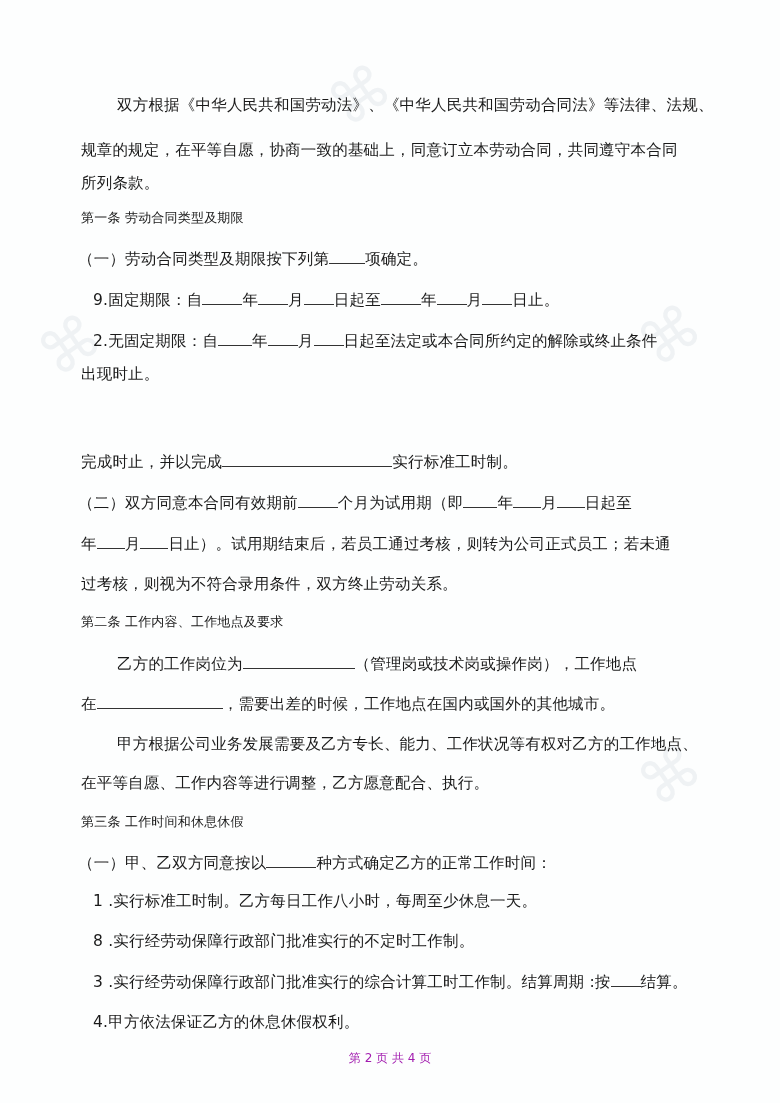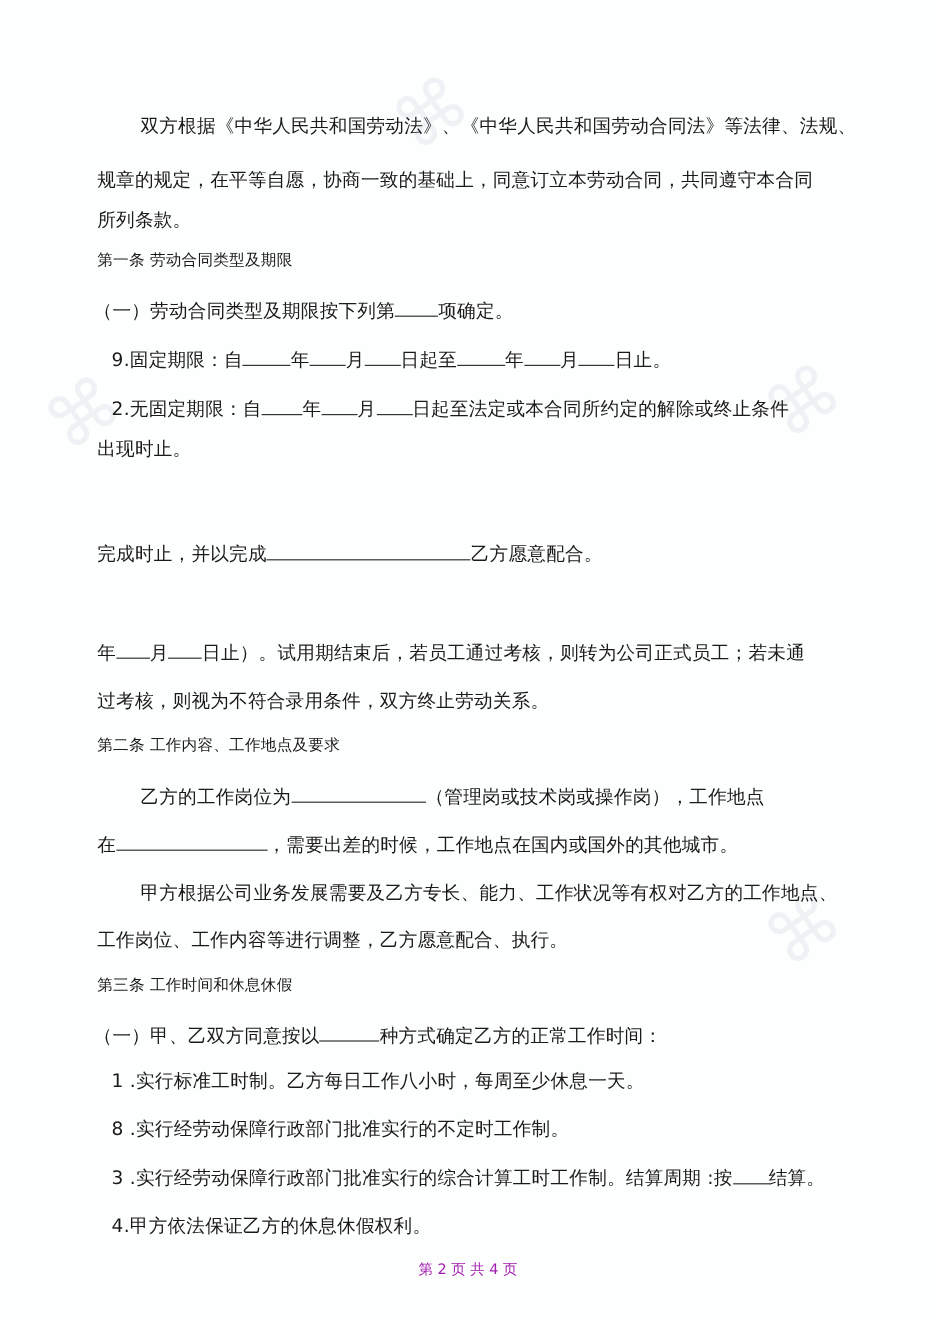--- a/index.html
+++ b/index.html
@@ -46,39 +46,42 @@
   <div class="line" style="top:289px;left:93px;">
     <span>9.固定期限：自</span><span class="blank" style="width:40px"></span><span>年</span><span class="blank" style="width:30px"></span><span>月</span><span class="blank" style="width:30px"></span><span>日起至</span><span class="blank" style="width:40px"></span><span>年</span><span class="blank" style="width:30px"></span><span>月</span><span class="blank" style="width:30px"></span><span>日止。</span>
   </div>
 
   <div class="line" style="top:330px;left:93px;">
     <span>2.无固定期限：自</span><span class="blank" style="width:34px"></span><span>年</span><span class="blank" style="width:30px"></span><span>月</span><span class="blank" style="width:30px"></span><span>日起至法定或本合同所约定的解除或终止条件</span>
   </div>
   <div class="line" style="top:364px;">出现时止。</div>
 
   <div class="line" style="top:451px;">
-    <span>完成时止，并以完成</span><span class="blank" style="width:170px"></span><span>乙方愿意配合。</span>
+    <span>完成时止，并以完成</span><span class="blank" style="width:170px"></span><span>实行标准工时制。</span>
   </div>
 
+  <div class="line" style="top:492px;left:78px;">
+    <span>（二）双方同意本合同有效期前</span><span class="blank" style="width:40px"></span><span>个月为试用期（即</span><span class="blank" style="width:34px"></span><span>年</span><span class="blank" style="width:28px"></span><span>月</span><span class="blank" style="width:28px"></span><span>日起至</span>
+  </div>
   <div class="line" style="top:533px;">
     <span>年</span><span class="blank" style="width:28px"></span><span>月</span><span class="blank" style="width:28px"></span><span>日止）。试用期结束后，若员工通过考核，则转为公司正式员工；若未通</span>
   </div>
   <div class="line" style="top:574px;">过考核，则视为不符合录用条件，双方终止劳动关系。</div>
 
   <div class="line heading" style="top:612px;">第二条  工作内容、工作地点及要求</div>
 
   <div class="line" style="top:653px;left:117px;">
     <span>乙方的工作岗位为</span><span class="blank" style="width:112px"></span><span>（管理岗或技术岗或操作岗），工作地点</span>
   </div>
   <div class="line" style="top:693px;">
     <span>在</span><span class="blank" style="width:126px"></span><span>，需要出差的时候，工作地点在国内或国外的其他城市。</span>
   </div>
 
   <div class="line" style="top:734px;left:117px;">甲方根据公司业务发展需要及乙方专长、能力、工作状况等有权对乙方的工作地点、</div>
-  <div class="line" style="top:773px;">工作岗位、工作内容等进行调整，乙方愿意配合、执行。</div>
+  <div class="line" style="top:773px;">在平等自愿、工作内容等进行调整，乙方愿意配合、执行。</div>
 
   <div class="line heading" style="top:812px;">第三条  工作时间和休息休假</div>
 
   <div class="line" style="top:852px;left:78px;">
     <span>（一）甲、乙双方同意按以</span><span class="blank" style="width:50px"></span><span>种方式确定乙方的正常工作时间：</span>
   </div>
 
   <div class="line" style="top:891px;left:93px;">1 .实行标准工时制。乙方每日工作八小时，每周至少休息一天。</div>
   <div class="line" style="top:931px;left:93px;">8 .实行经劳动保障行政部门批准实行的不定时工作制。</div>
   <div class="line" style="top:971px;left:93px;">

